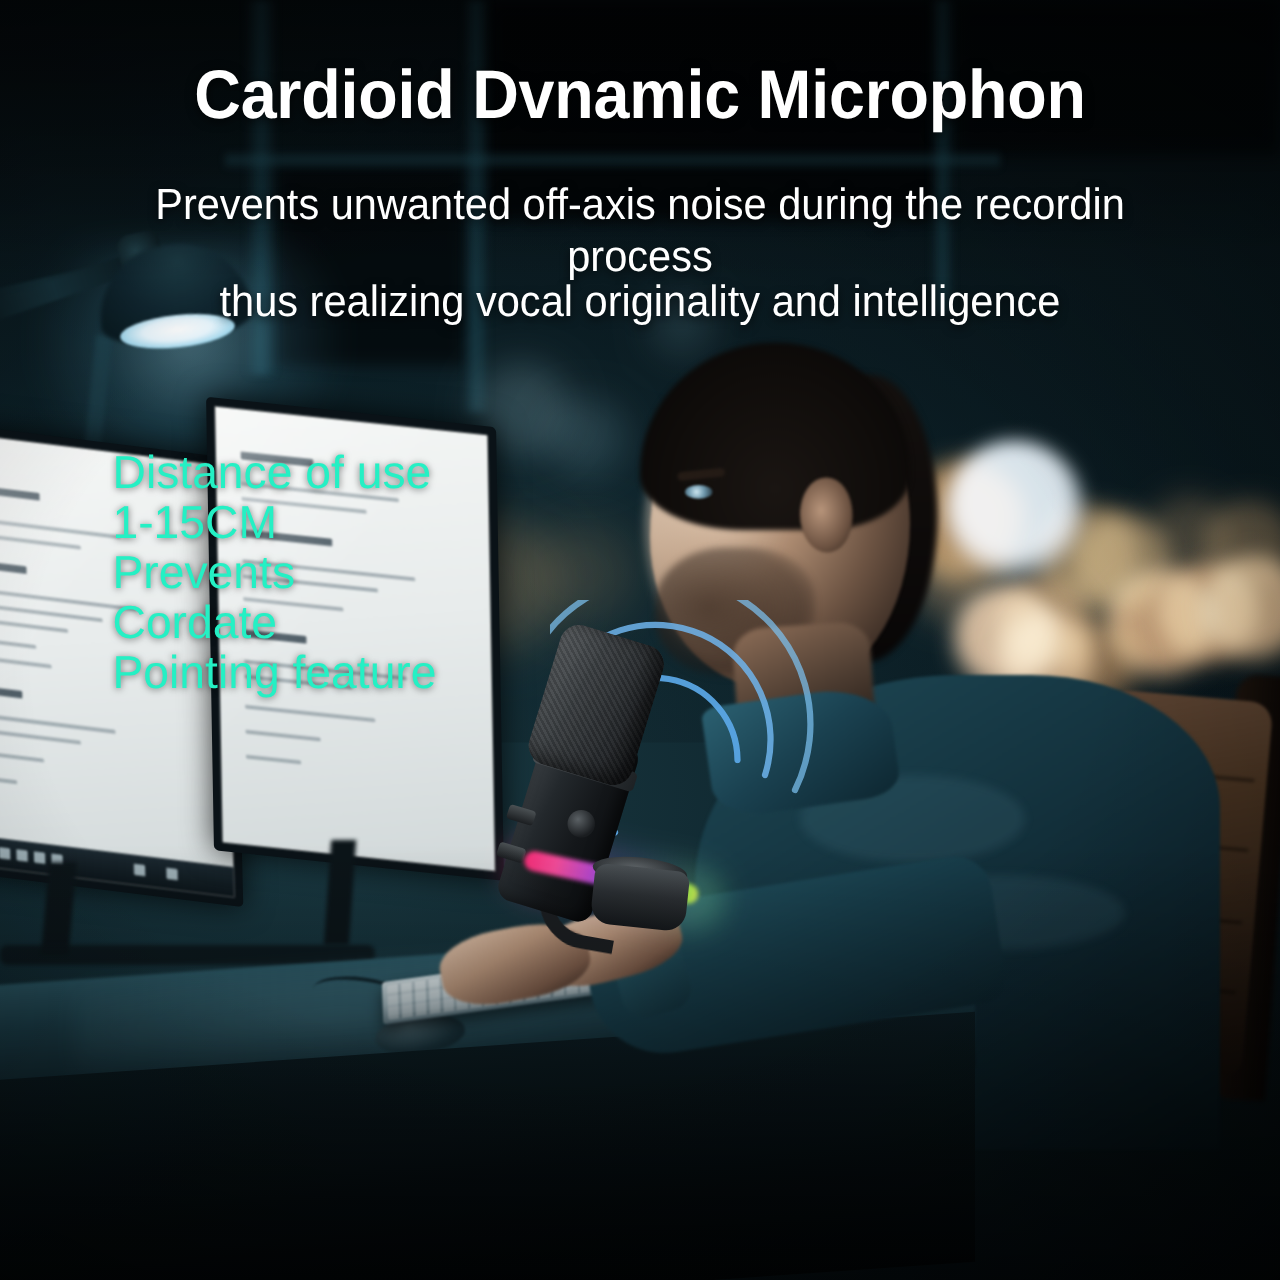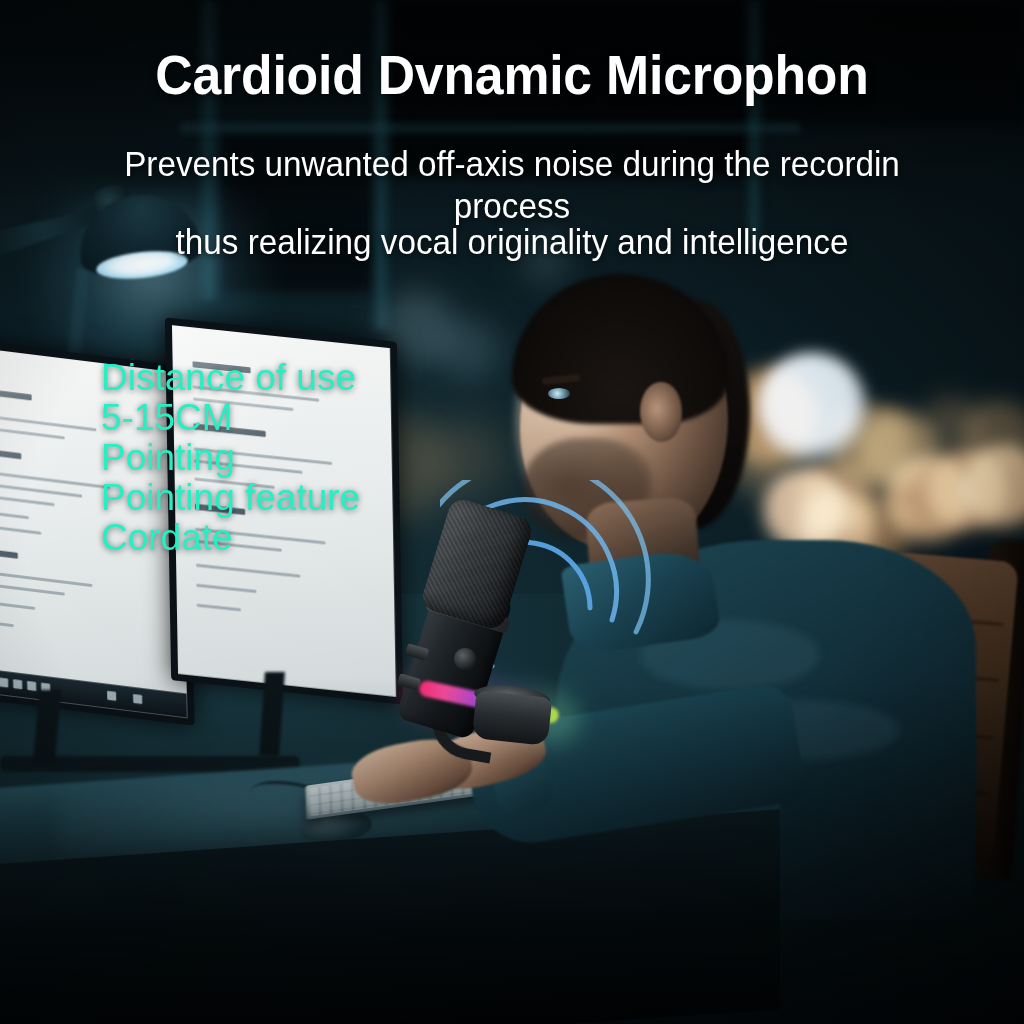--- a/index.html
+++ b/index.html
@@ -568,21 +568,20 @@
     text-shadow: 0 2px 8px rgba(0,0,0,.7);
   }
   .sub-1 { top: 146px; }
   .sub-2 { top: 188px; }
   .sub-3 { top: 224px; }
 
   .specs {
     position: absolute;
     left: 90px; top: 358px;
     width: 420px;
-    margin-left: 11px;
   }
   .spec-line {
     color: #24f0c4;
     font-size: 37px;
     font-weight: 400;
     line-height: 40px;
     white-space: nowrap;
     text-shadow: 0 1px 6px rgba(0,0,0,.55);
   }
 </style>
@@ -751,19 +750,19 @@
   </div>
 
   <div class="headline">Cardioid Dvnamic Microphon</div>
 
   <div class="subline sub-1">Prevents unwanted off-axis noise during the recordin</div>
   <div class="subline sub-2">process</div>
   <div class="subline sub-3">thus realizing vocal originality and intelligence</div>
 
   <div class="specs">
     <div class="spec-line">Distance of use</div>
-    <div class="spec-line">5-15CM</div>
-    <div class="spec-line">Pointing</div>
+    <div class="spec-line">1-15CM</div>
+    <div class="spec-line">Prevents</div>
+    <div class="spec-line">Cordate</div>
     <div class="spec-line">Pointing feature</div>
-    <div class="spec-line">Cordate</div>
   </div>
 
 </div>
 
 </body></html>

